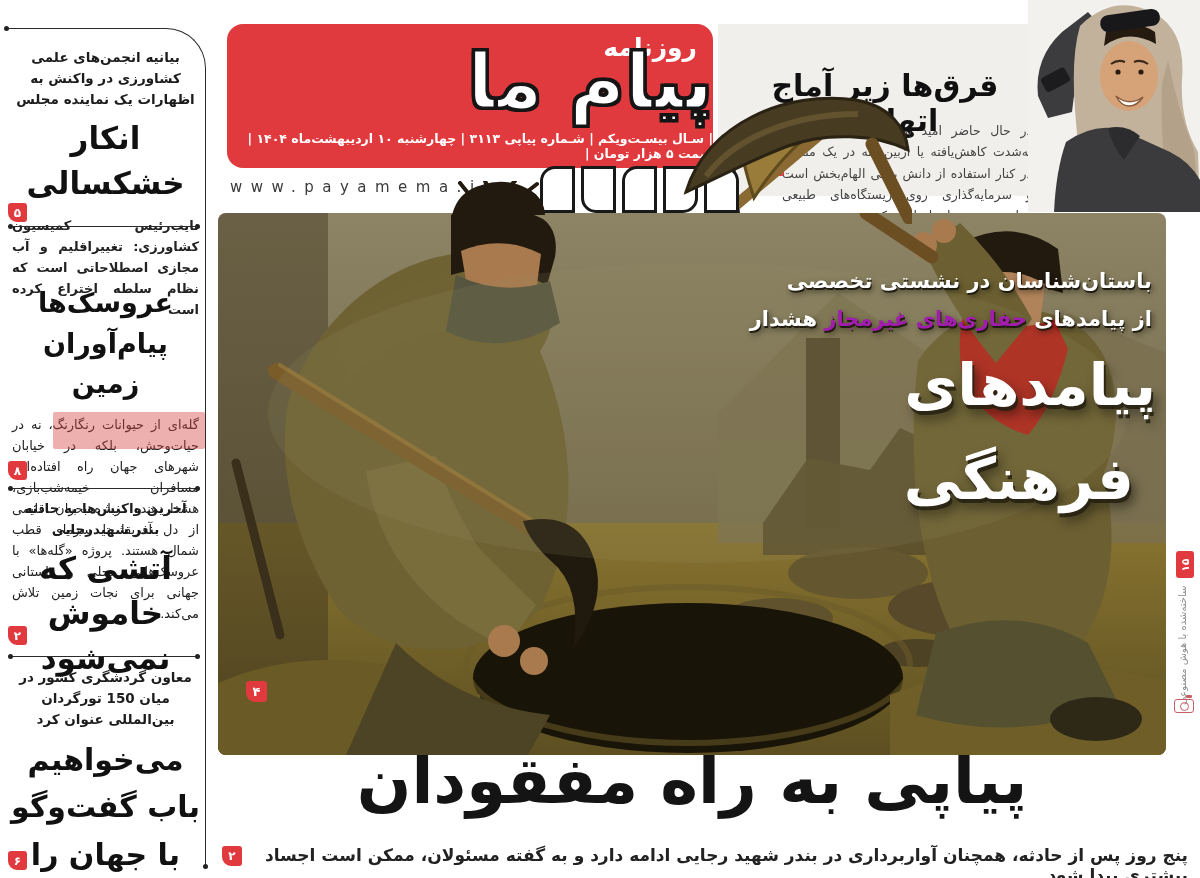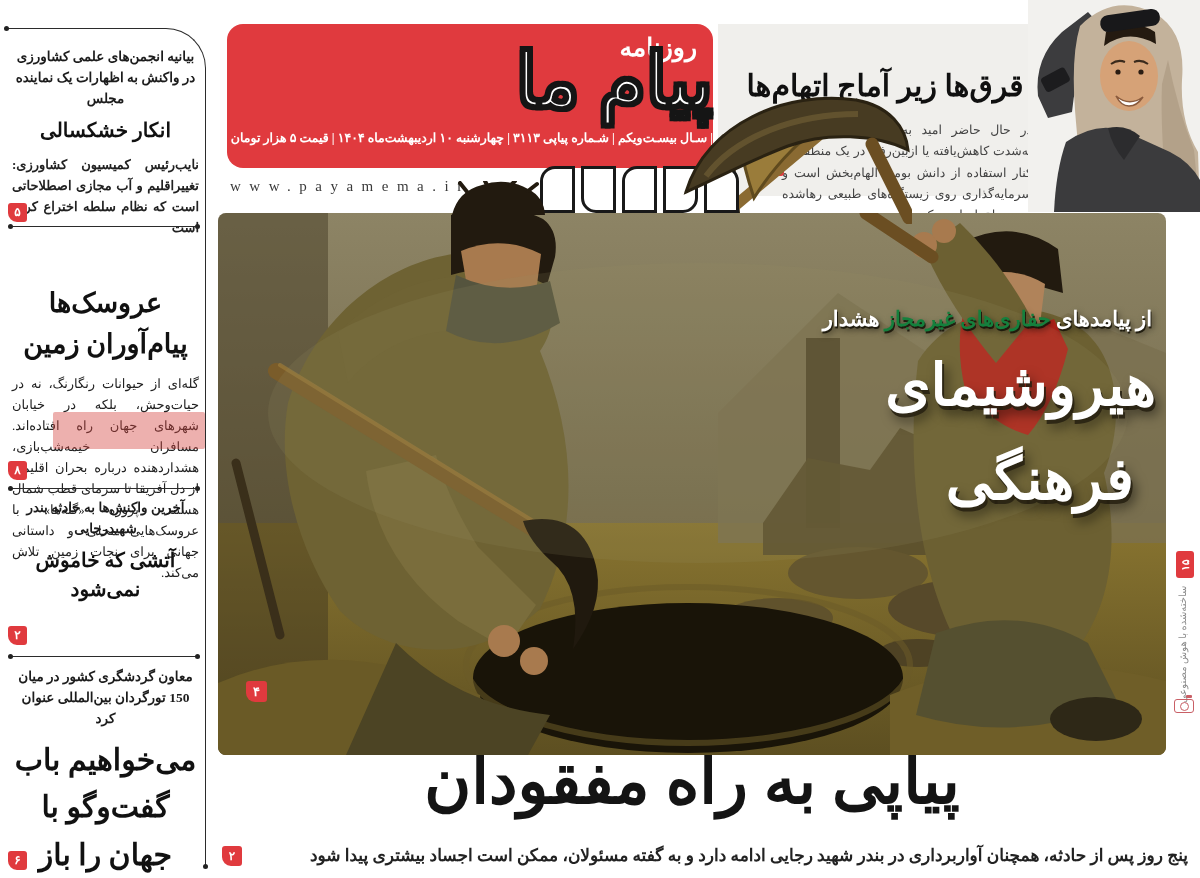--- a/index.html
+++ b/index.html
@@ -1,28 +1,28 @@
 <!DOCTYPE html>
 <html lang="fa" dir="rtl"><head>
 <meta charset="utf-8">
 <style>
   * { margin:0; padding:0; box-sizing:border-box; }
   html,body { background:#ffffff; }
   body { font-family:"DejaVu Sans", sans-serif; }
-  .page { position:relative; width:1200px; height:878px; background:#fff; overflow:hidden; direction:rtl;font-family:Liberation Serif, serif; }
+  .page { position:relative; width:1200px; height:878px; background:#fff; overflow:hidden; direction:rtl; }
 
   
   .sidebar { position:absolute; left:6px; top:28px; width:200px; height:840px;
              border-top:1.5px solid #2b2b2b; border-right:1.5px solid #2b2b2b;
              border-top-right-radius:40px; }
   .dot { position:absolute; width:5px; height:5px; background:#222; border-radius:50%; }
   .sb-item { position:absolute; right:4px; left:4px; text-align:center; }
   .sb-kicker { font-size:13.5px; font-weight:700; color:#1c1c1c; line-height:1.55; }
   .sb-headline { font-weight:900; color:#111; margin-top:6px; }
-  .h-xl { font-size:20px; line-height:1.45; }
+  .h-xl { font-size:31px; line-height:1.45; }
   .h-l  { font-size:27px; line-height:1.5;margin-top:46px; }
   .sb-body { margin-top:9px; font-size:13px; font-weight:600; color:#222;
              text-align:justify; line-height:1.62; padding:0 2px; }
   .sep { position:absolute; left:4px; width:188px; border-top:1.2px solid #2b2b2b; }
   .sep:before, .sep:after { content:""; position:absolute; top:-3px; width:5px; height:5px;
                             background:#222; border-radius:50%; }
   .sep:before { right:-2px; } .sep:after { left:-2px; }
   .badge { position:absolute; width:19px; height:19px; background:#e03a3e; color:#fff;
            font-size:12px; font-weight:700; display:flex; align-items:center; justify-content:center;
            border-radius:3px 3px 3px 9px; }
@@ -59,21 +59,21 @@
   .ts-badge { left:47px; top:133px; }
   .pickaxe-gold { position:absolute; left:-6px; top:76px; z-index:2; }
   .portrait { position:absolute; left:1028px; top:0; z-index:3; }
 
   
   .main-image { position:absolute; left:218px; top:213px; width:948px; height:542px;
                 border-radius:8px; overflow:hidden; z-index:2; }
   .mi-kicker { position:absolute; right:14px; top:50px; text-align:right; color:#fff;
                font-size:21px; font-weight:800; line-height:1.8; z-index:5;
                text-shadow:1px 2px 0 rgba(25,22,10,.9), 2px 3px 6px rgba(0,0,0,.6); }
-  .mi-kicker .hl { color:#15803d; }
+  .mi-kicker .hl { color:#a21caf; }
   .mi-headline { position:absolute; right:10px; top:126px; text-align:right; color:#fff;
                  font-size:58px; font-weight:900; line-height:1.62; z-index:5;
                  text-shadow:2px 4px 0 rgba(38,32,16,.85), 5px 8px 12px rgba(0,0,0,.5); }
   .mi-headline .l2 { display:block; margin-left:0; margin-right:22px; }
   .mi-badge { left:28px; top:468px; width:21px; height:21px; font-size:13px; }
   .raised-pick { position:absolute; left:676px; top:84px; z-index:4; }
   .hair-blob { position:absolute; left:448px; top:181px; z-index:3; }
 
   
   .side-badge { position:absolute; left:1176px; top:551px; width:18px; height:27px;
@@ -235,25 +235,25 @@
         <path d="M778,150 q-48,-58 -72,-114 l36,-26 q42,40 72,96 z" fill="#6c6032"></path>
         <circle cx="706" cy="32" r="13" fill="#a87a4e"></circle>
         <circle cx="726" cy="18" r="12" fill="#a87a4e"></circle>
         <path d="M648,0 L714,44" stroke="#6b4e22" stroke-width="13" stroke-linecap="round"></path>
         <path d="M718,420 q82,-30 152,10 l30,60 q-100,42 -202,12 z" fill="#555030"></path>
         <ellipse cx="878" cy="506" rx="46" ry="22" fill="#2e2817"></ellipse>
       </g>
       <ellipse cx="480" cy="200" rx="430" ry="150" fill="#978c66" opacity=".16"></ellipse>
     </svg>
     <div class="mi-kicker">
-      <br>
+      <span>باستان‌شناسان در نشستی تخصصی</span><br>
       <span>از پیامدهای </span><span class="hl">حفاری‌های غیرمجاز</span><span> هشدار</span>
     </div>
     <div class="mi-headline">
-      <span>هیروشیمای</span>
+      <span>پیامدهای</span>
       <span class="l2">فرهنگی</span>
     </div>
     <div class="badge mi-badge">۴</div>
   </div>
 
   <svg class="raised-pick" width="236" height="140" viewBox="0 0 236 140">
     <path d="M10,108 C30,40 110,6 180,16 C214,22 230,44 232,66 C200,50 150,48 112,62 C70,78 38,96 10,108 Z" fill="#473b22" stroke="#2a2212" stroke-width="3"></path>
     <path d="M30,92 C60,52 120,30 182,30" stroke="#6d5c33" stroke-width="6" fill="none" opacity=".7"></path>
     <path d="M196,60 L233,134" stroke="#6b4e22" stroke-width="13" stroke-linecap="round"></path>
   </svg>

